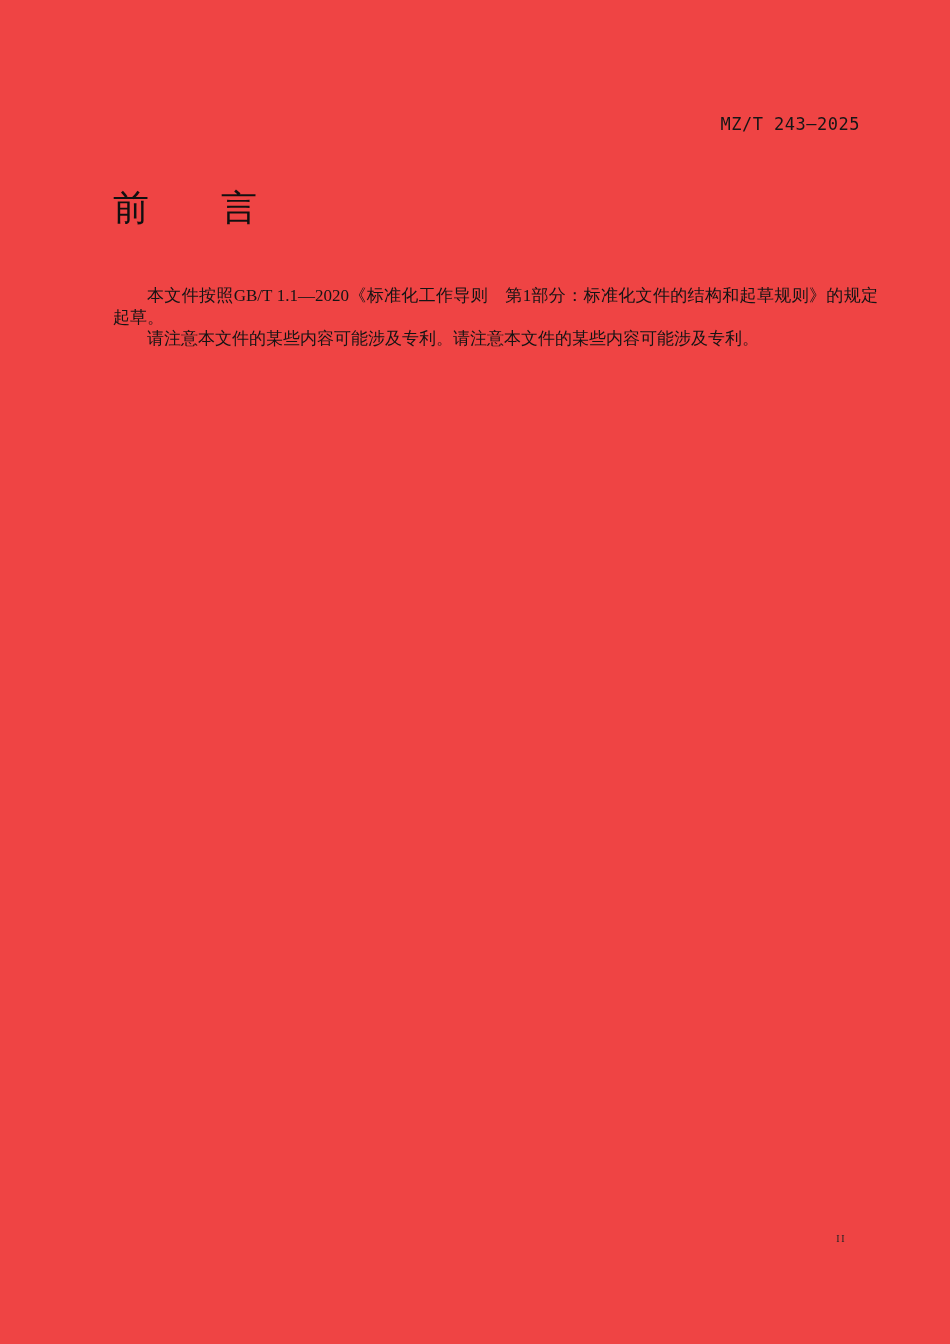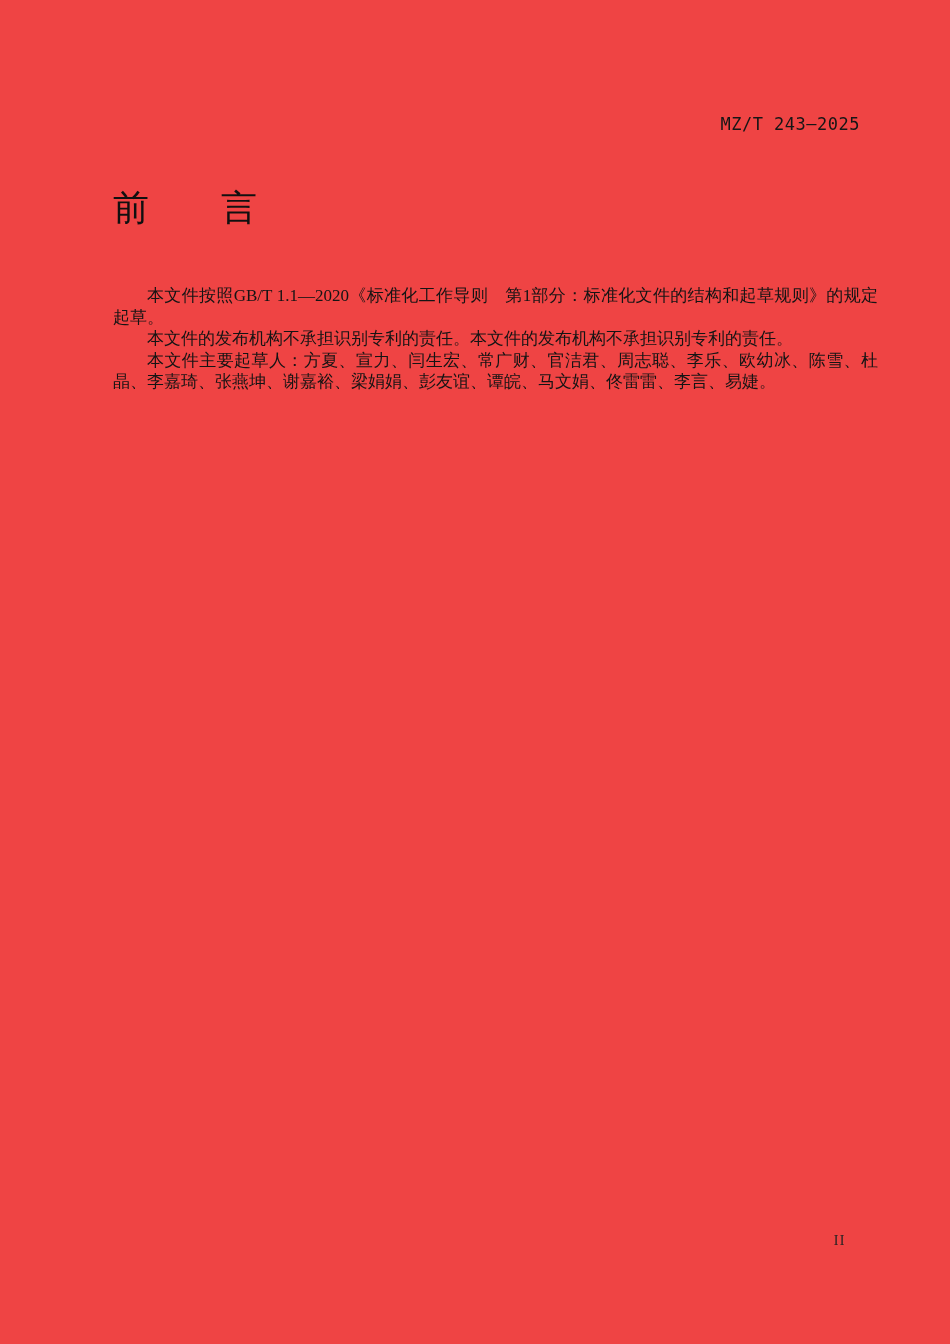--- a/index.html
+++ b/index.html
@@ -55,35 +55,34 @@
     font-size: 17px;
     line-height: 21.5px;
     text-align: justify;
     color: #141414;
   }
   .page-number {
     position: absolute;
     top: 1233px;
     right: 104px;
     font-family: "Liberation Serif", "DejaVu Serif", serif;
-    font-size: 14px;
+    font-size: 10px;
     letter-spacing: 1.5px;
     color: #222222;
   }
 </style>
 </head>
 <body>
 
 <div class="page">
 
   <div class="doc-header">MZ/T 243—2025</div>
 
   <h1 class="doc-title">前　　言</h1>
 
   <div class="content">
     <p>本文件按照GB/T 1.1—2020《标准化工作导则　第1部分：标准化文件的结构和起草规则》的规定起草。</p>
-    <p>本文件的发布机构不承担识别专利的责任。本文件的发布机构不承担识别专利的责任。</p>
-    <p>本文件主要起草人：方夏、宣力、闫生宏、常广财、官洁君、周志聪、李乐、欧幼冰、陈雪、杜晶、李嘉琦、张燕坤、谢嘉裕、梁娟娟、彭友谊、谭皖、马文娟、佟雷雷、李言、易婕。</p>
+    <p>请注意本文件的某些内容可能涉及专利。请注意本文件的某些内容可能涉及专利。</p>
   </div>
 
   <div class="page-number">II</div>
 
 </div>
 
 </body></html>

